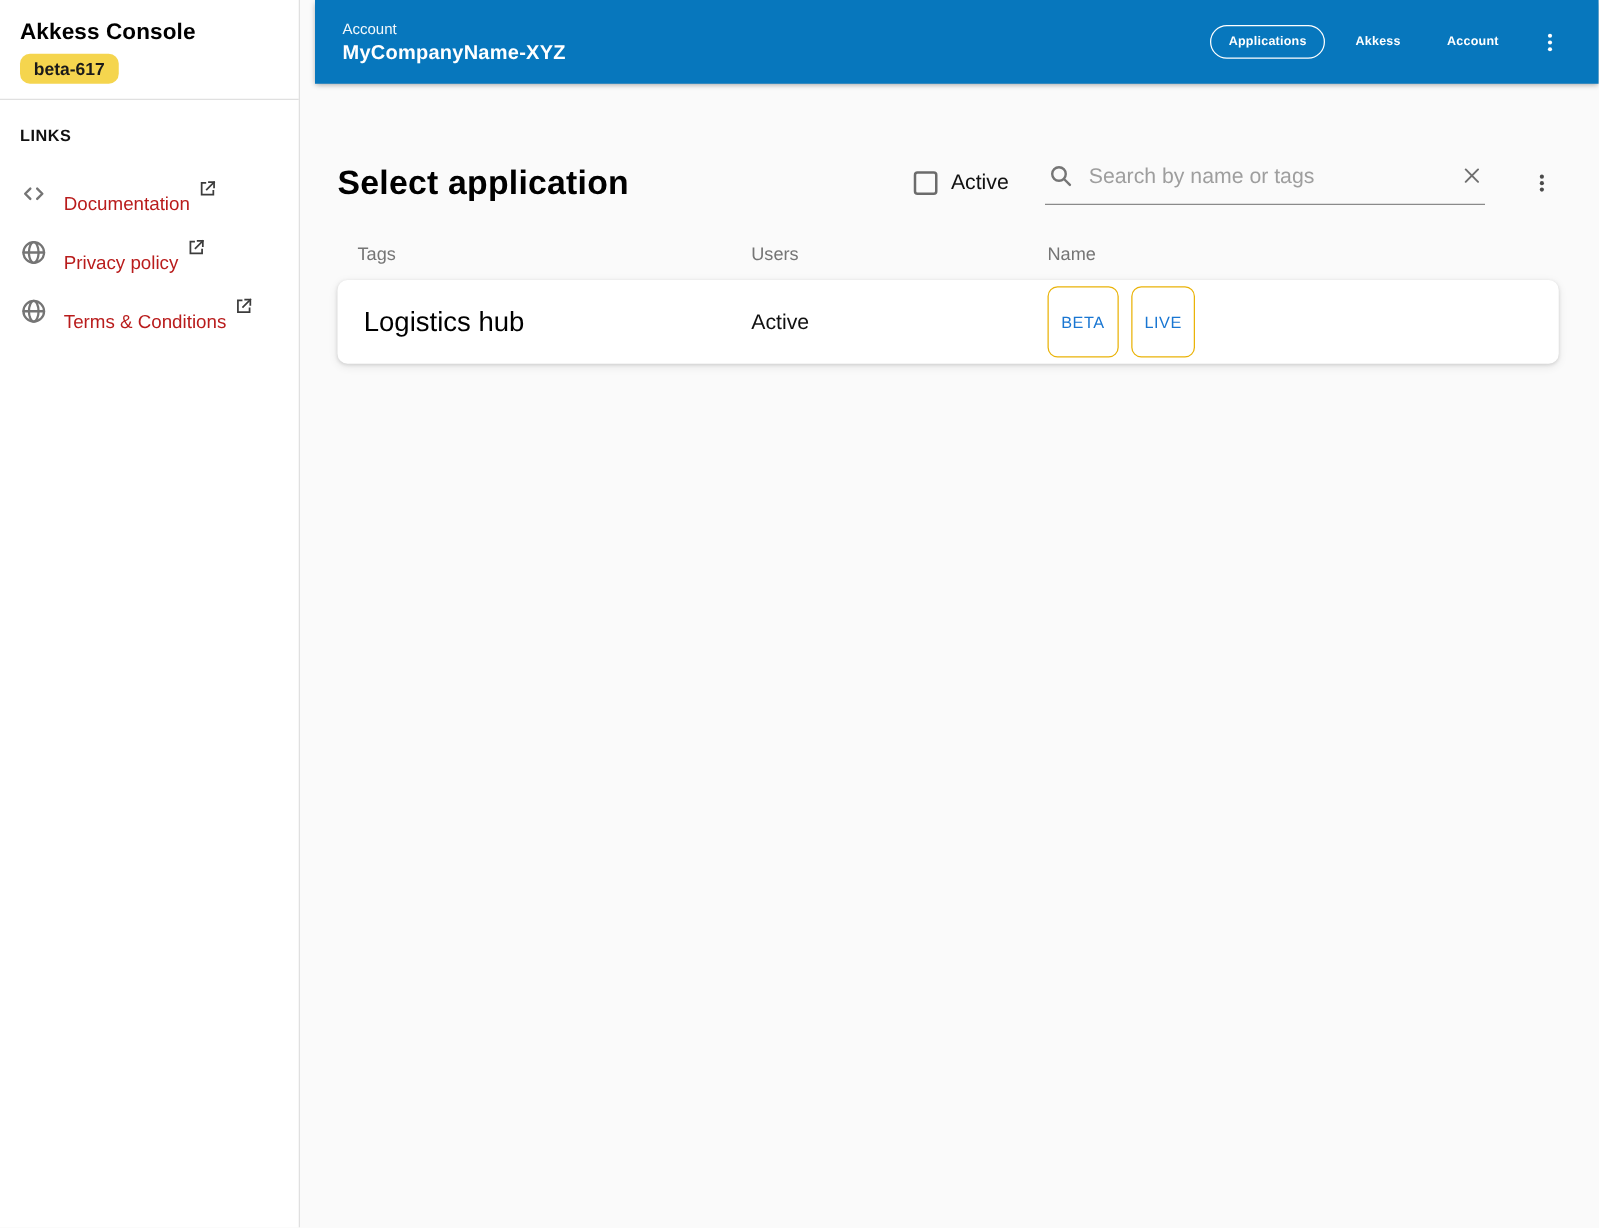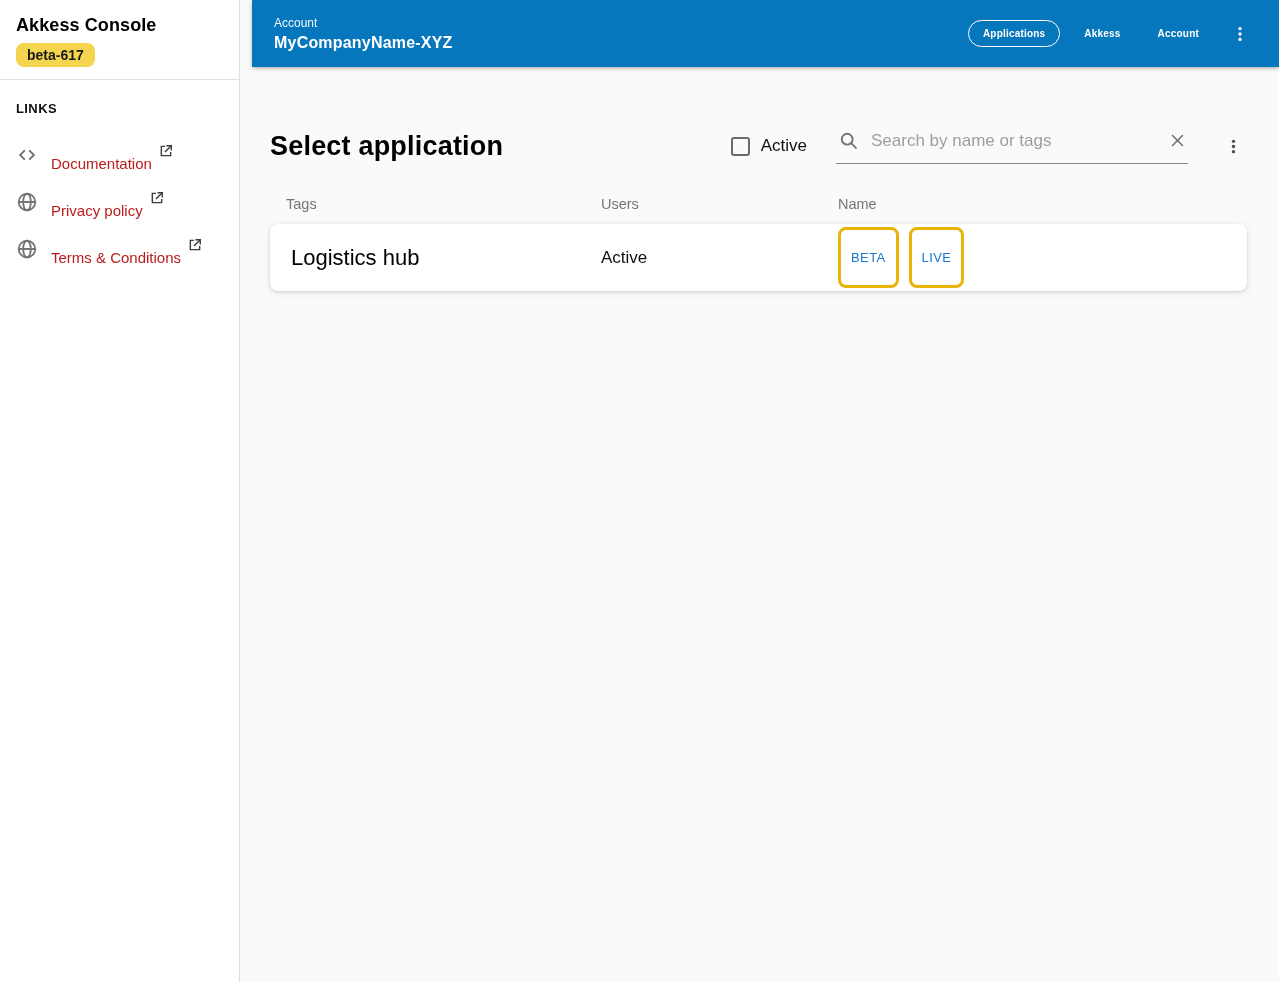--- a/index.html
+++ b/index.html
@@ -221,21 +221,21 @@
     padding-left: 21px;
     box-shadow: 0 1px 3px rgba(0,0,0,0.12), 0 2px 8px rgba(0,0,0,0.08);
     cursor: pointer;
   }
   .col-name { width: 310px; font-size: 22px; color: #000; }
   .col-status { width: 237px; font-size: 17px; color: #111; }
   .col-tags { flex: 1; display: flex; align-items: center; }
   .tag-chip {
     display: inline-flex;
     align-items: center;
-    border: 3px solid #eab308;
+    border: 1px solid #eab308;
     color: #1976d2;
     border-radius: 8px;
     padding: 20px 10px;
     font-size: 13px;
     letter-spacing: 0.4px;
     margin-right: 10px;
     background: #fff;
   }
 </style>
 </head>

